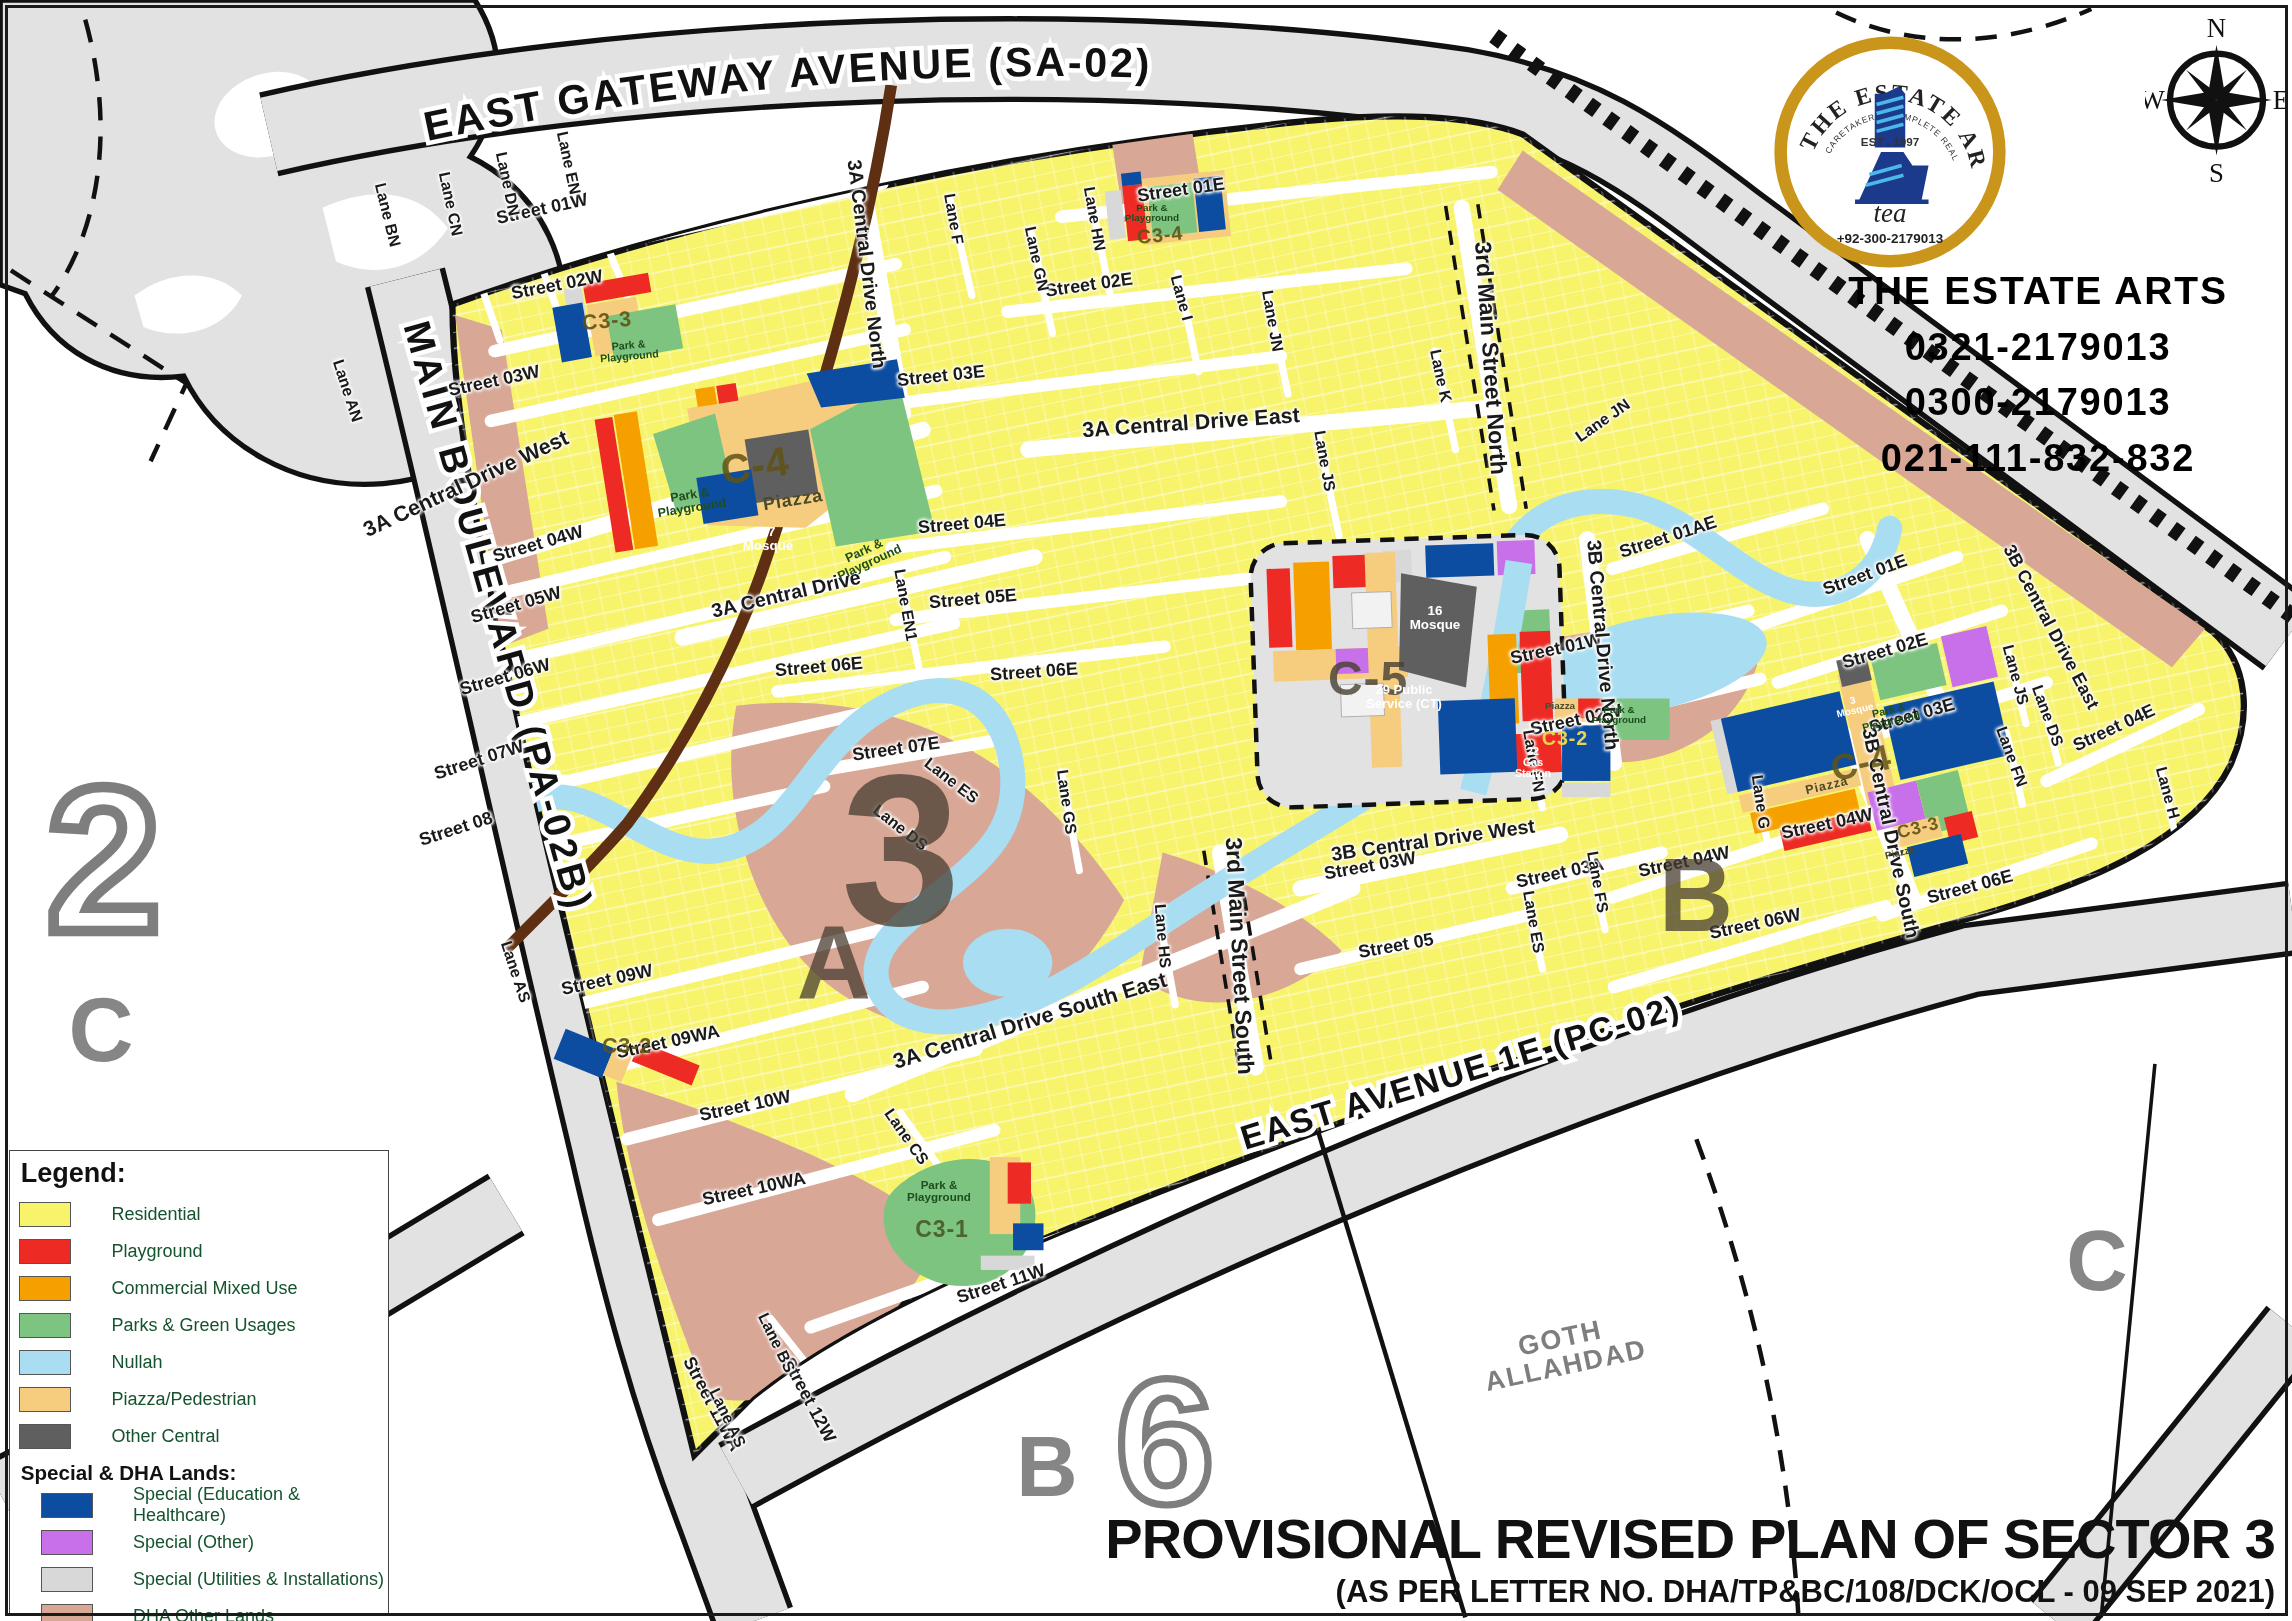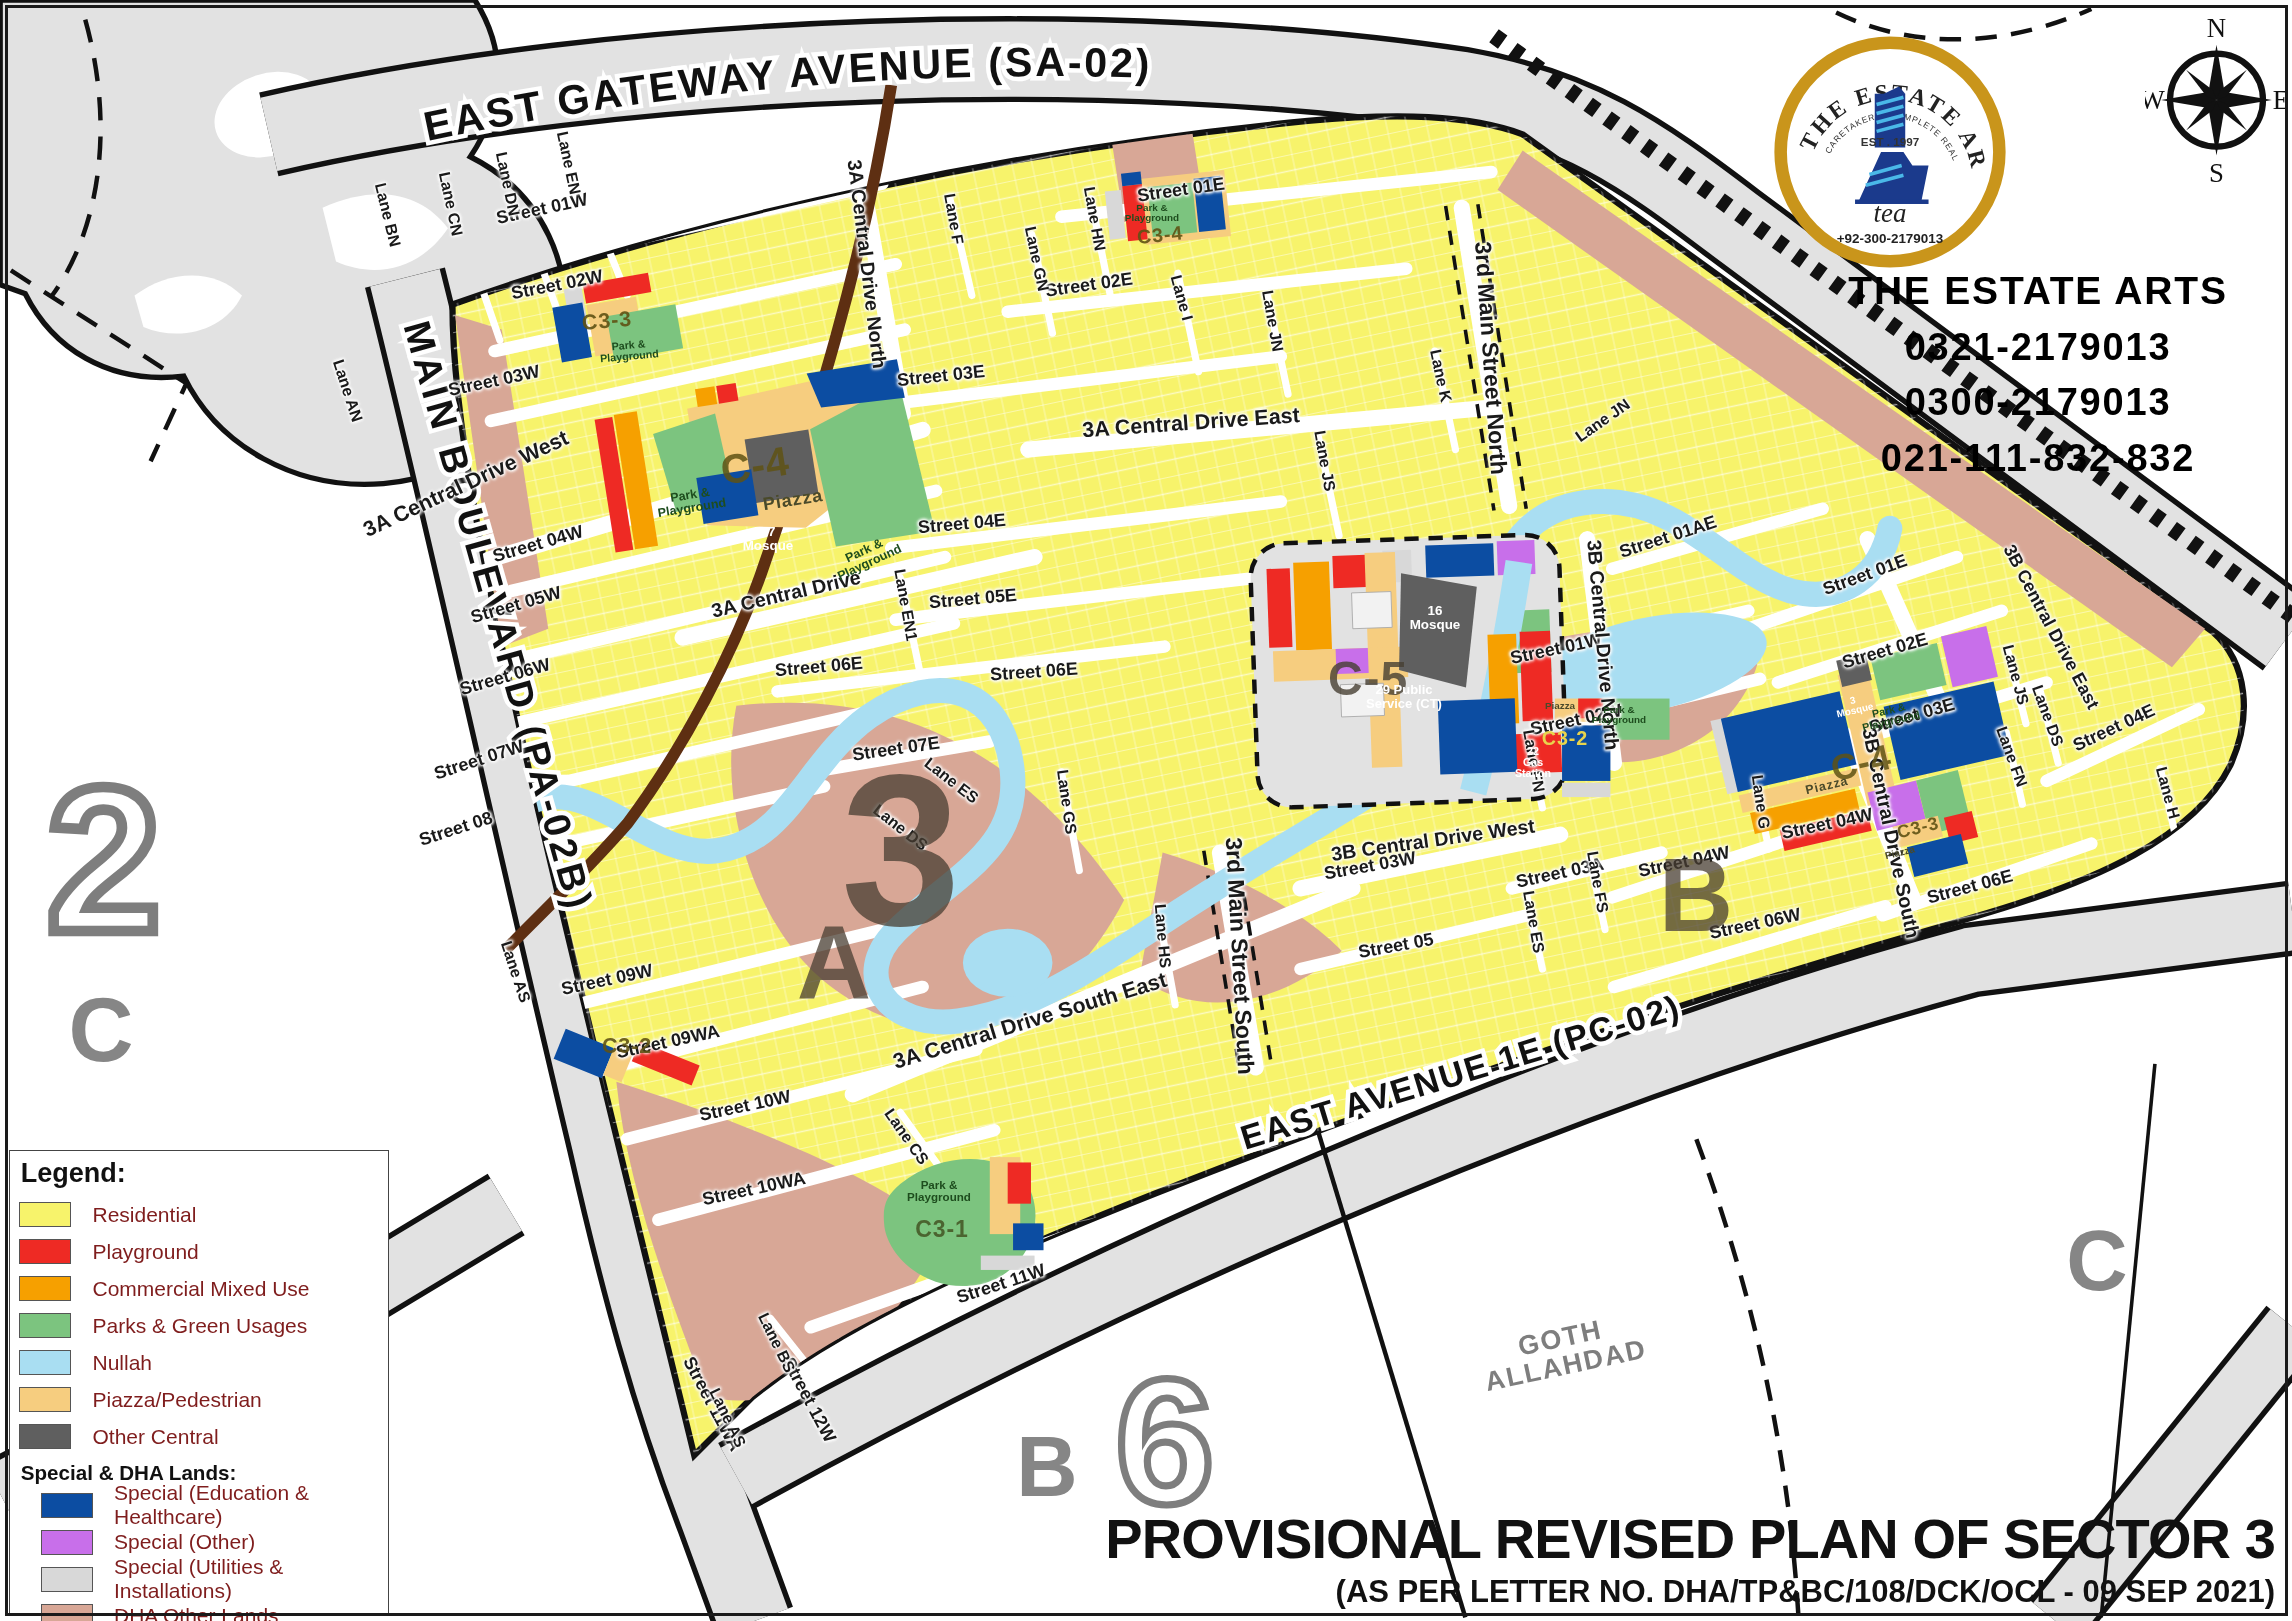--- a/index.html
+++ b/index.html
@@ -18,21 +18,21 @@
   .sec-outline-thin{color:#fff;-webkit-text-stroke:7.2px #7e7e7e;}
   .sec-dark{color:rgba(72,62,50,0.75);}
   .sec-gray{color:#868686;}
   .area-name{font-weight:bold;color:#7e7e7e;letter-spacing:1.8px;}
   
   #legend{position:absolute;left:9px;top:1150px;width:380px;height:464px;background:#fff;
           border:1.8px solid #444;z-index:30;padding:5.4px 0 0 9px;box-sizing:border-box;}
   #legend .lg-title{font-size:27px;font-weight:bold;color:#111;margin:1.8px 0 7.2px 1.8px;}
   .lg-row{display:flex;align-items:center;height:37px;}
   .lg-sw{width:50px;height:23px;border:0.9px solid #555;margin-right:21.5px;flex:0 0 auto;}
-  .lg-lbl{font-size:21px;color:#7f1d1d;}
+  .lg-lbl{font-size:18px;color:#14532d;margin-left:19px;}
   #legend .lg-sub{font-size:20.6px;font-weight:bold;color:#111;margin:5.4px 0 1.8px 1.8px;}
   .lg-row.sp .lg-sw{margin-left:21.5px;}
   
   #brand{position:absolute;left:1787px;top:36px;width:502px;z-index:30;text-align:center;}
   #brand-name{font-size:39px;font-weight:bold;color:#000;letter-spacing:1.8px;margin-top:16px;}
   .phone{font-size:38px;font-weight:bold;color:#000;letter-spacing:1.8px;margin-top:12.5px;}
   #logo-wrap{position:absolute;left:1769px;top:31px;width:242px;height:242px;z-index:31;}
   
   #compass{position:absolute;left:2145px;top:13.4px;width:143px;height:175px;z-index:31;}
   

